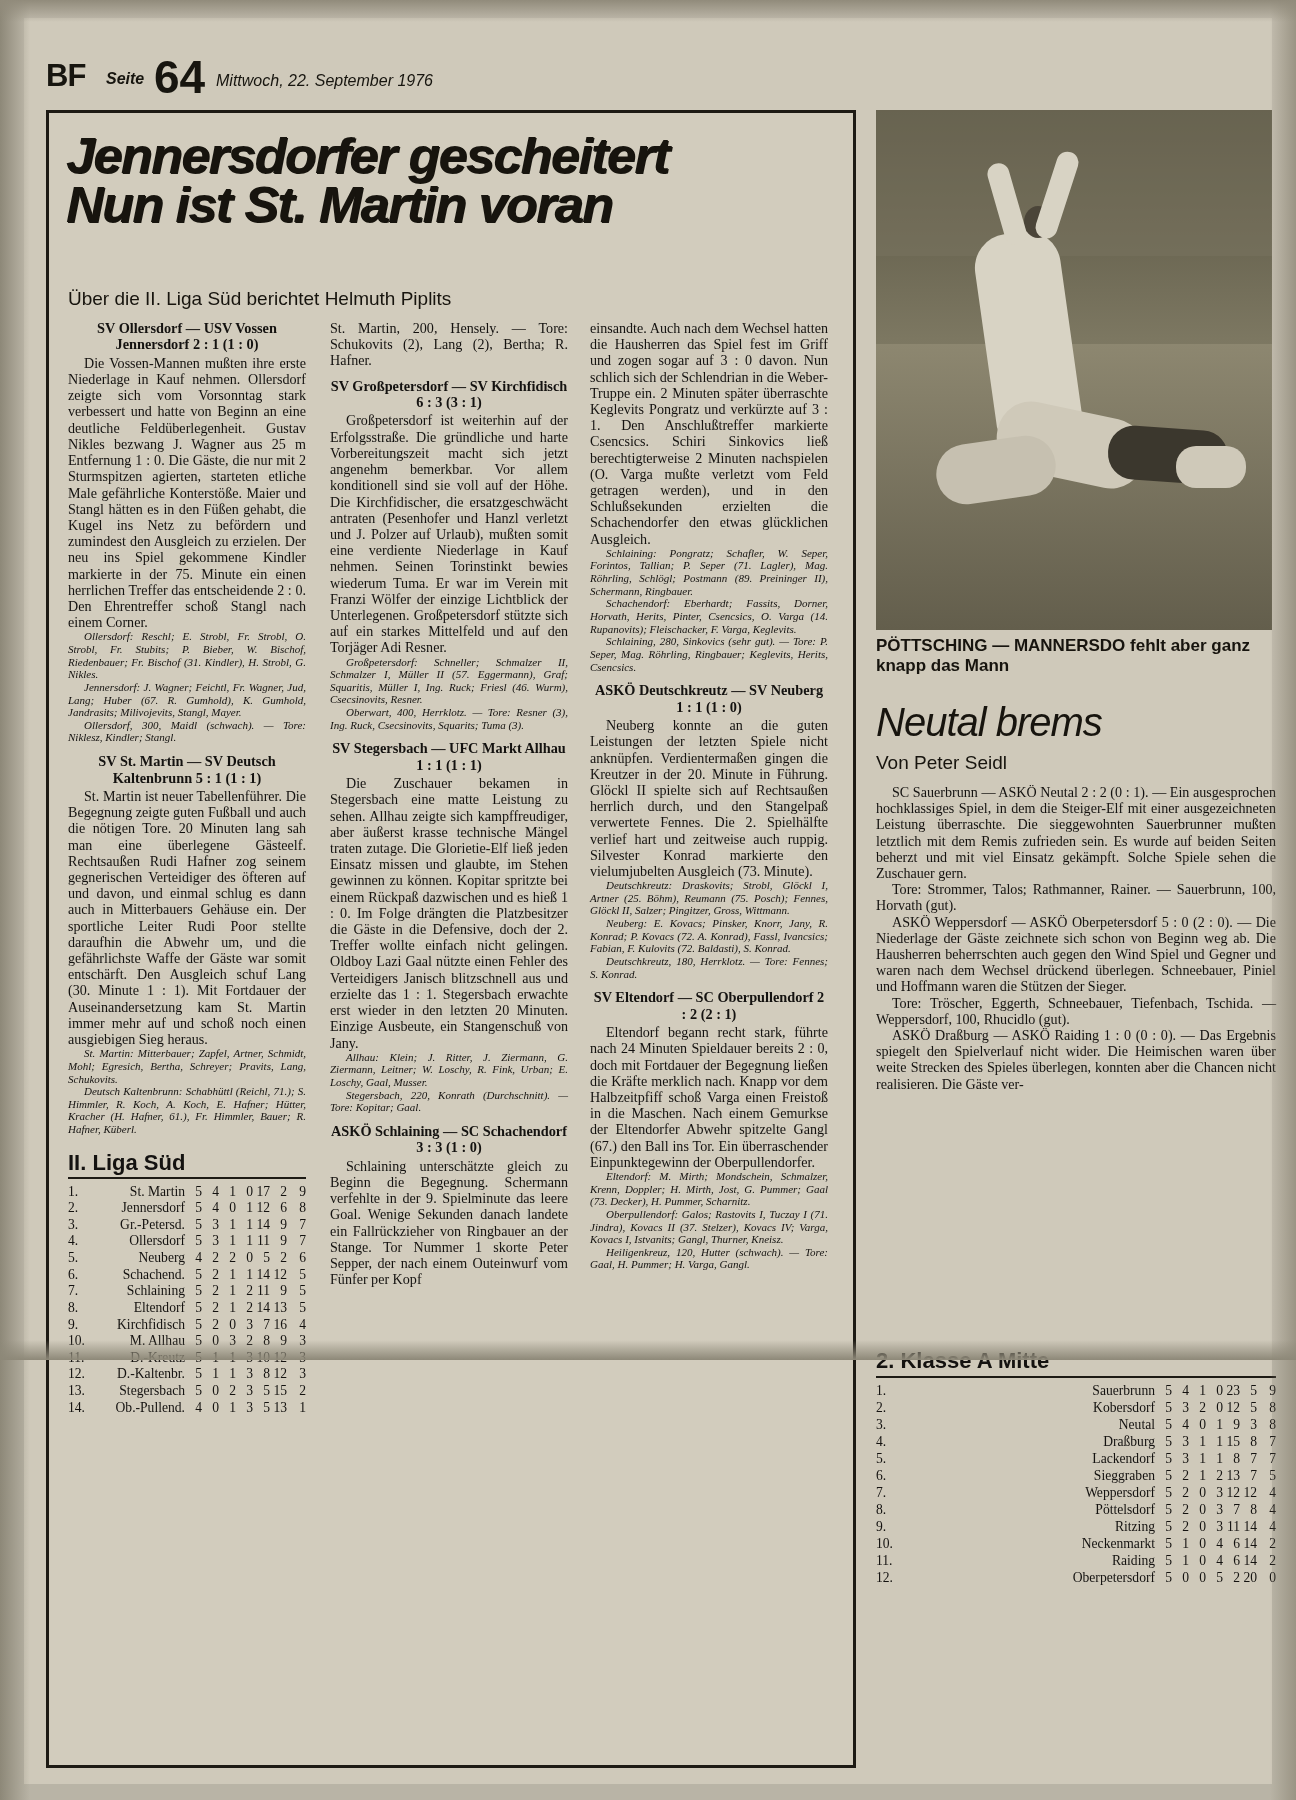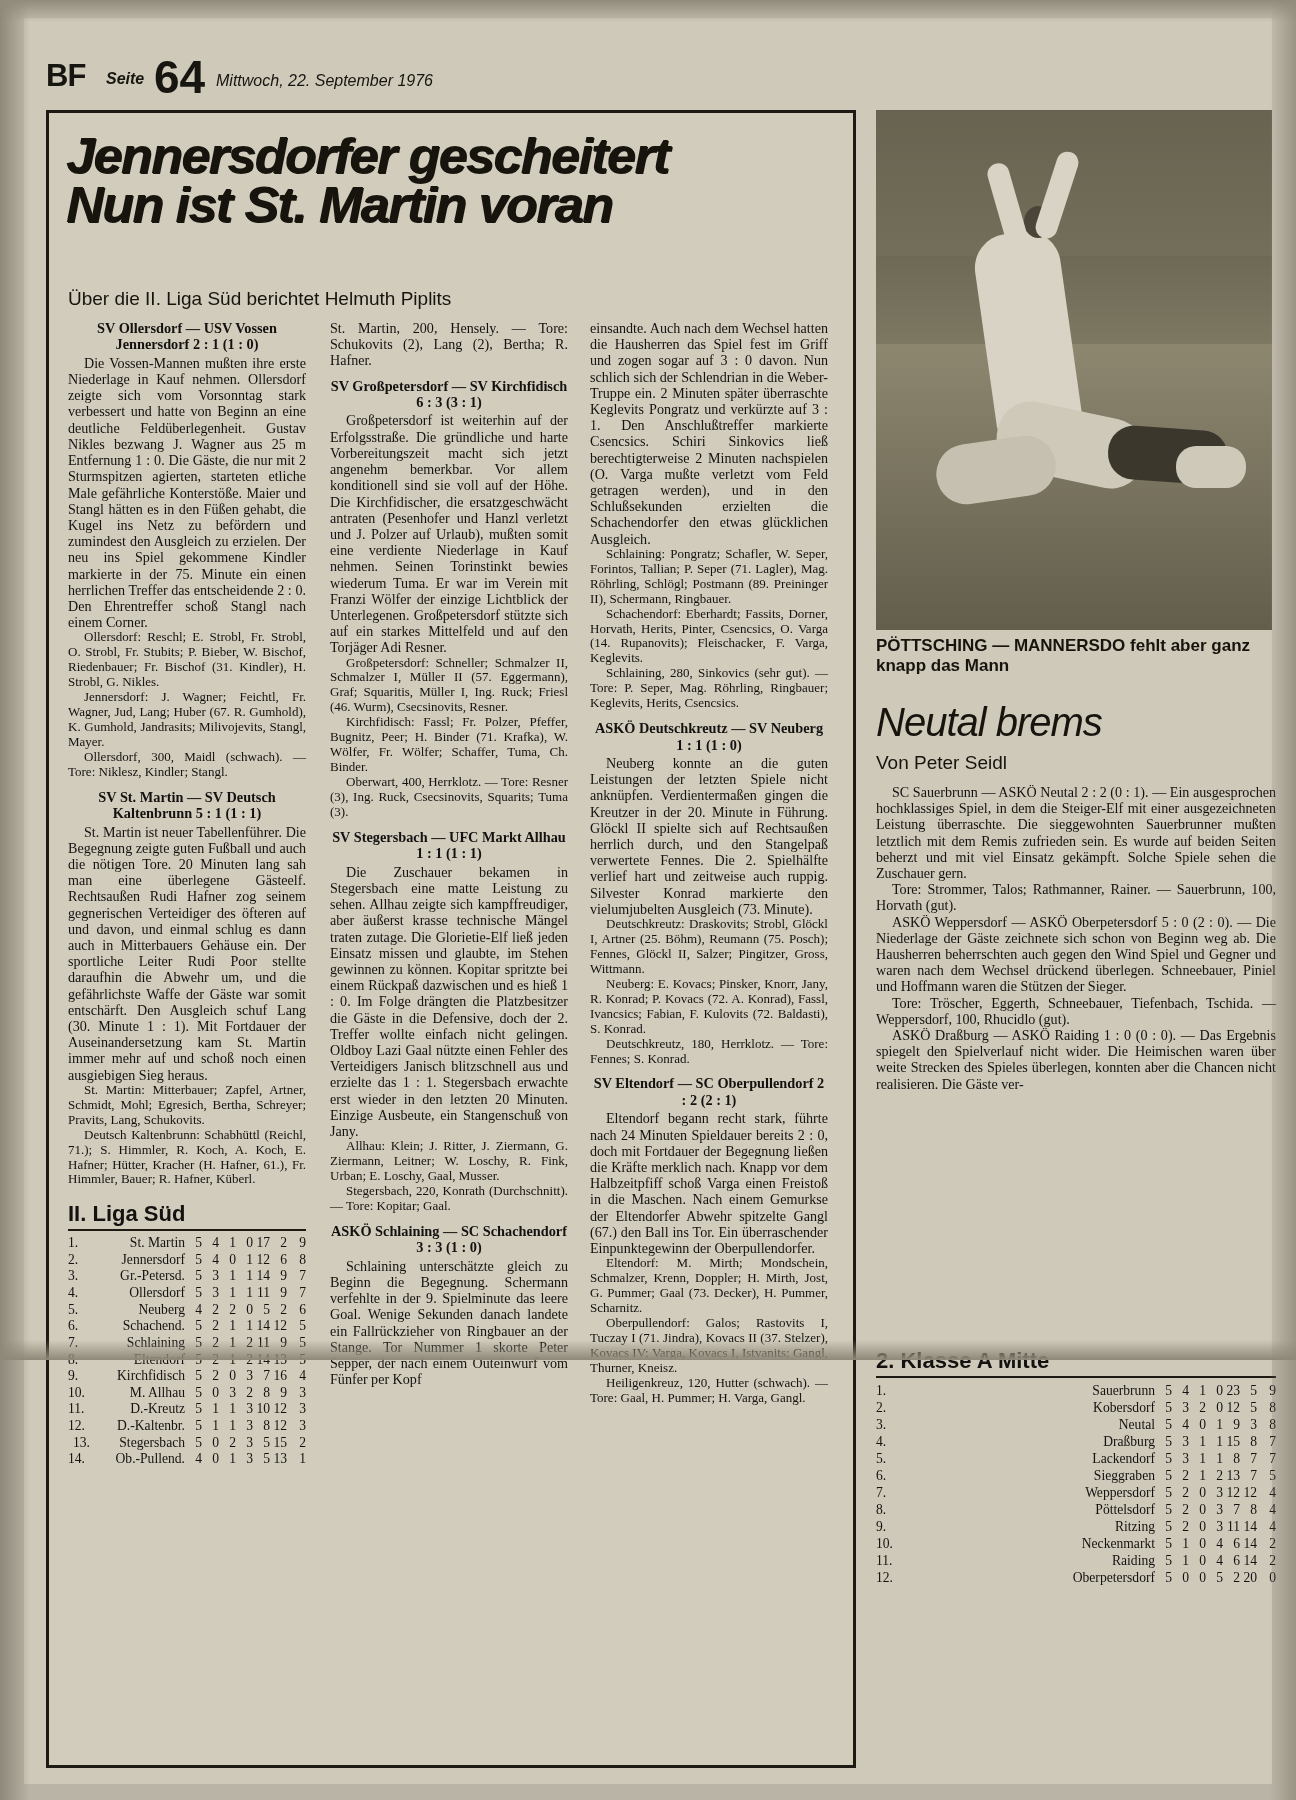--- a/index.html
+++ b/index.html
@@ -71,21 +71,21 @@
   .c1 { left:68px; }
   .c2 { left:330px; }
   .c3 { left:590px; }
   .col p { margin:0 0 0 0; text-indent:16px; }
   .col p.noind { text-indent:0; }
   h3.sec {
     font-size:14.3px; font-weight:bold; margin:9px 0 2px 0; text-align:center;
     line-height:1.15;
   }
   h3.sec.first { margin-top:0; }
-  .lineups { font-size:13px; line-height:1.15; text-align:justify; margin:2px 0 0 0; text-indent:16px;}
+  .lineups { font-size:11px; line-height:1.15; text-align:justify; margin:2px 0 0 0; text-indent:16px;font-style:italic;}
   b { font-weight:normal; }
   
   .tabtitle {
     font-family:"Liberation Sans", sans-serif;
     font-weight:bold; font-size:22px; margin:14px 0 2px 0;
   }
   .rule { border:0; border-top:2px solid #1d1a14; margin:2px 0 4px 0; }
   table.standings { width:100%; border-collapse:collapse; font-size:13.6px; }
   table.standings td { padding:0.5px 0; vertical-align:top; white-space:nowrap; }
   table.standings td.name { text-align:right; }
@@ -293,21 +293,21 @@
             <td class="name">D.-Kaltenbr.</td>
             <td class="n">5</td>
             <td class="n">1</td>
             <td class="n">1</td>
             <td class="n">3</td>
             <td class="n">8</td>
             <td class="n">12</td>
             <td class="pts">3</td>
           </tr>
           <tr>
-            <td class="n" style="width: 22px; text-align: right;">13.</td>
+            <td class="n" style="width: 22px; text-align: left;">13.</td>
             <td class="name">Stegersbach</td>
             <td class="n">5</td>
             <td class="n">0</td>
             <td class="n">2</td>
             <td class="n">3</td>
             <td class="n">5</td>
             <td class="n">15</td>
             <td class="pts">2</td>
           </tr>
           <tr>
@@ -323,21 +323,20 @@
           </tr>
         </tbody>
     </table>
   </div>
 
   <div class="col c2">
     <p class="noind">St. Martin, 200, Hensely. — Tore: Schukovits (2), Lang (2), Bertha; R. Hafner.</p>
     <h3 class="sec">SV Großpetersdorf — SV Kirchfidisch 6 : 3 (3 : 1)</h3>
     <p>Großpetersdorf ist weiterhin auf der Erfolgsstraße. Die gründliche und harte Vorbereitungszeit macht sich jetzt angenehm bemerkbar. Vor allem konditionell sind sie voll auf der Höhe. Die Kirchfidischer, die ersatzgeschwächt antraten (Pesenhofer und Hanzl verletzt und J. Polzer auf Urlaub), mußten somit eine verdiente Niederlage in Kauf nehmen. Seinen Torinstinkt bewies wiederum Tuma. Er war im Verein mit Franzi Wölfer der einzige Lichtblick der Unterlegenen. Großpetersdorf stützte sich auf ein starkes Mittelfeld und auf den Torjäger Adi Resner.</p>
     <p class="lineups">Großpetersdorf: Schneller; Schmalzer II, Schmalzer I, Müller II (57. Eggermann), Graf; Squaritis, Müller I, Ing. Ruck; Friesl (46. Wurm), Csecsinovits, Resner.</p>
-    <p class="lineups">Kirchfidisch: Fassl; Fr. Polzer, Pfeffer, Bugnitz, Peer; H. Binder (71. Krafka), W. Wölfer, Fr. Wölfer; Schaffer, Tuma, Ch. Binder.</p>
     <p class="lineups">Oberwart, 400, Herrklotz. — Tore: Resner (3), Ing. Ruck, Csecsinovits, Squarits; Tuma (3).</p>
     <h3 class="sec">SV Stegersbach — UFC Markt Allhau 1 : 1 (1 : 1)</h3>
     <p>Die Zuschauer bekamen in Stegersbach eine matte Leistung zu sehen. Allhau zeigte sich kampffreudiger, aber äußerst krasse technische Mängel traten zutage. Die Glorietie-Elf ließ jeden Einsatz missen und glaubte, im Stehen gewinnen zu können. Kopitar spritzte bei einem Rückpaß dazwischen und es hieß 1 : 0. Im Folge drängten die Platzbesitzer die Gäste in die Defensive, doch der 2. Treffer wollte einfach nicht gelingen. Oldboy Lazi Gaal nützte einen Fehler des Verteidigers Janisch blitzschnell aus und erzielte das 1 : 1. Stegersbach erwachte erst wieder in den letzten 20 Minuten. Einzige Ausbeute, ein Stangenschuß von Jany.</p>
     <p class="lineups">Allhau: Klein; J. Ritter, J. Ziermann, G. Ziermann, Leitner; W. Loschy, R. Fink, Urban; E. Loschy, Gaal, Musser.</p>
     <p class="lineups">Stegersbach, 220, Konrath (Durchschnitt). — Tore: Kopitar; Gaal.</p>
     <h3 class="sec">ASKÖ Schlaining — SC Schachendorf 3 : 3 (1 : 0)</h3>
     <p>Schlaining unterschätzte gleich zu Beginn die Begegnung. Schermann verfehlte in der 9. Spielminute das leere Goal. Wenige Sekunden danach landete ein Fallrückzieher von Ringbauer an der Stange. Tor Nummer 1 skorte Peter Sepper, der nach einem Outeinwurf vom Fünfer per Kopf</p>
   </div>
 
   <div class="col c3">

